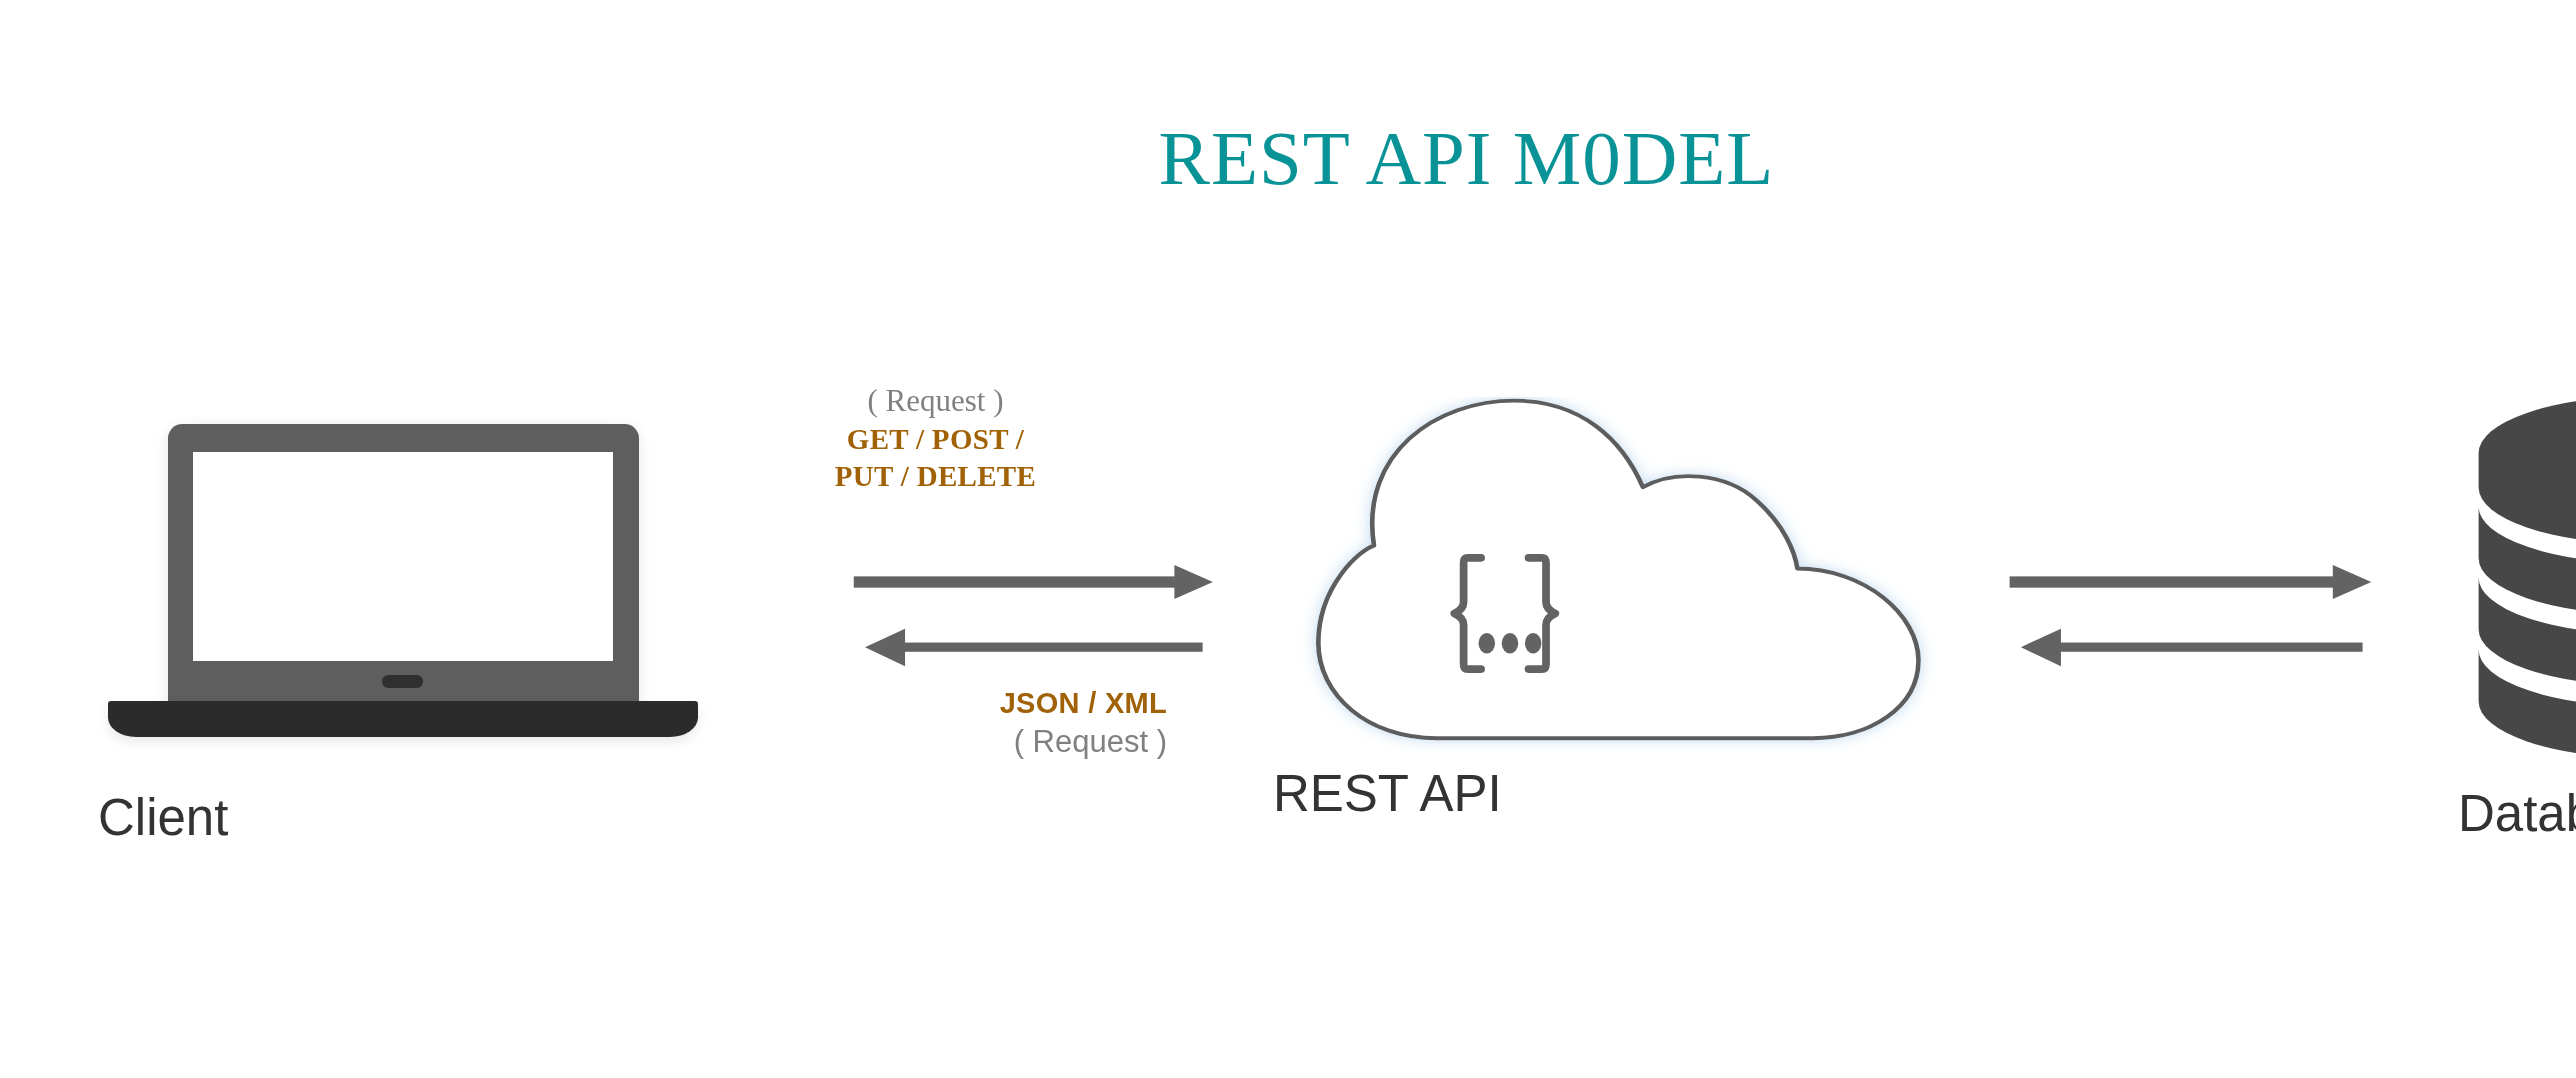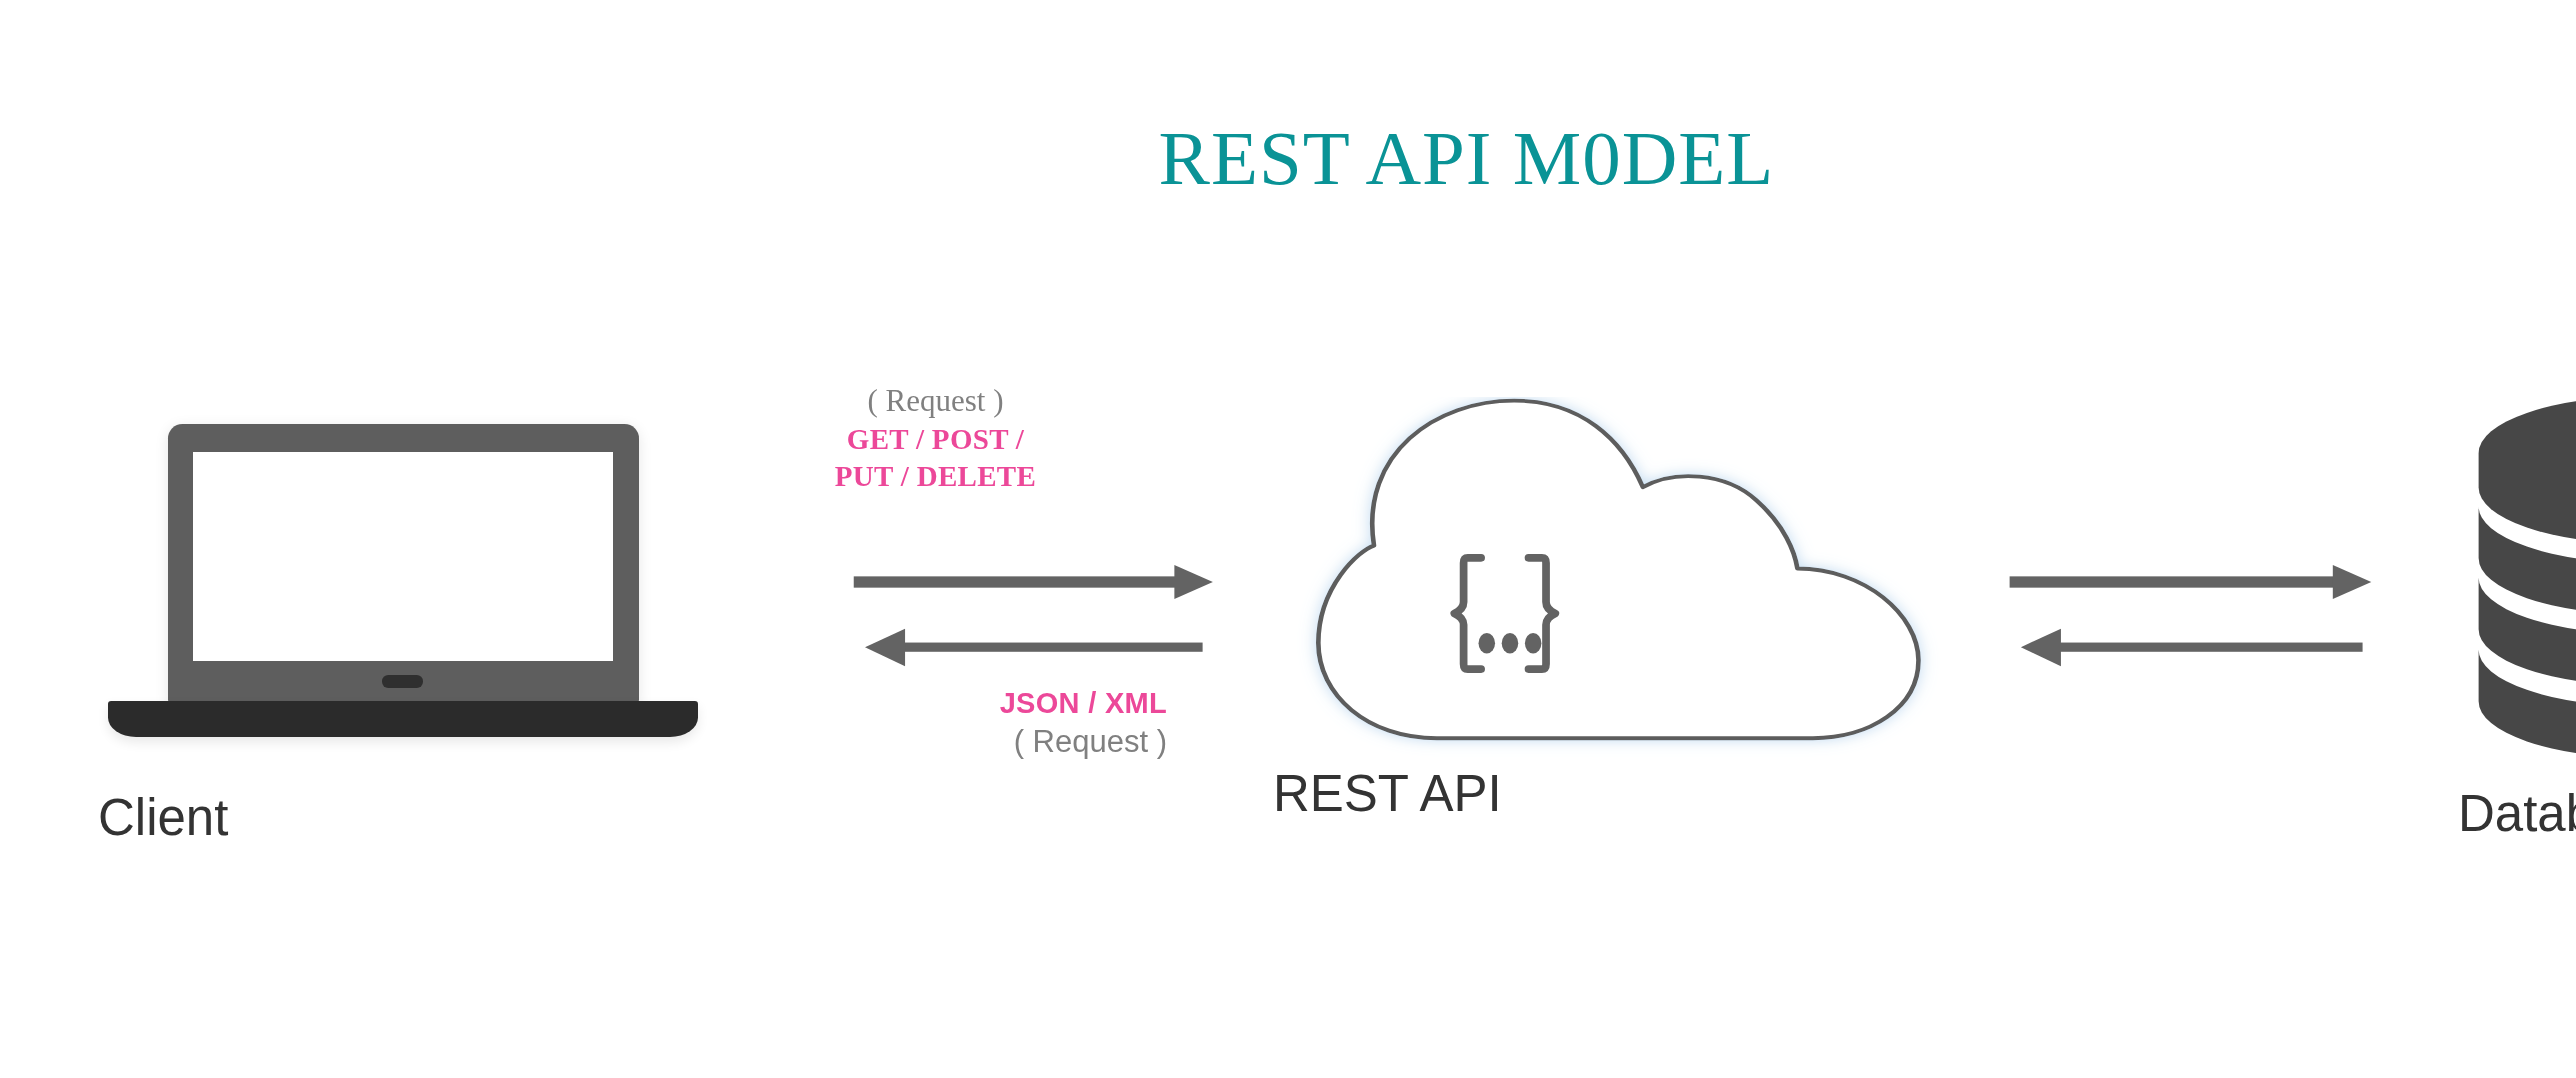--- a/index.html
+++ b/index.html
@@ -137,21 +137,21 @@
     white-space: nowrap;
     line-height: 1.28;
   }
   .paren-label {
     font-size: 31px;
     color: #808080;
     font-weight: 400;
   }
   .verb-label {
     font-size: 29px;
-    color: #ec4899;
+    color: #a16207;
     font-weight: bold;
     letter-spacing: 0.3px;
   }
 
   #request-text {
     left: 776px;
     top: 381px;
     width: 319px;
     font-family: Liberation Serif, serif;
   }

